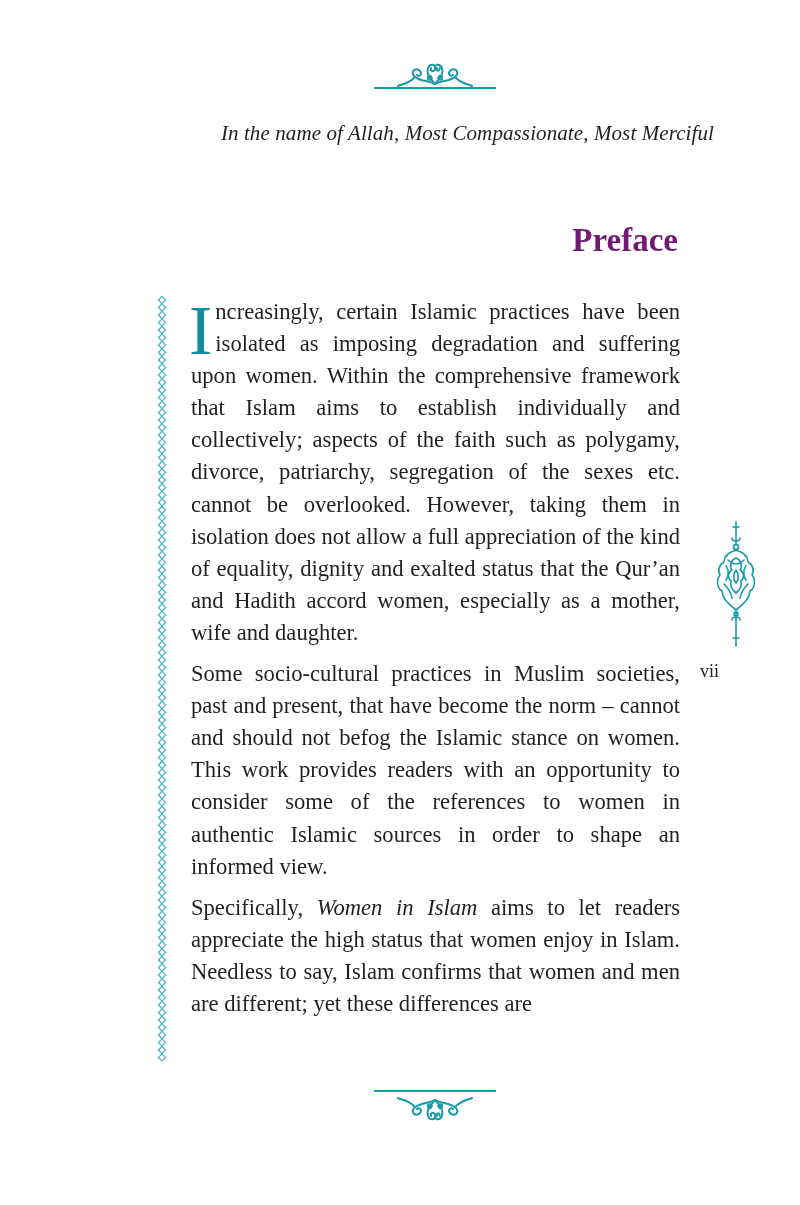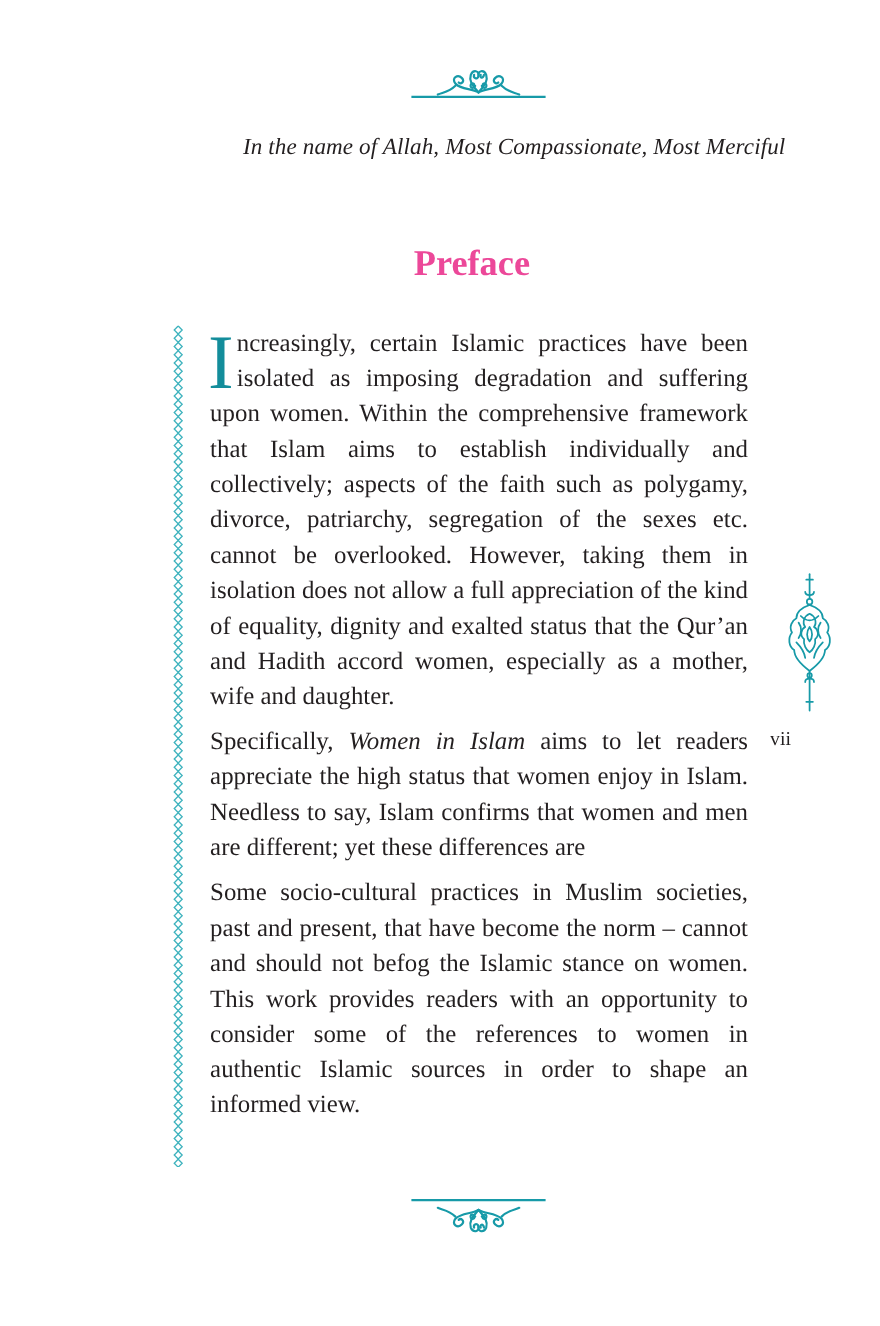--- a/index.html
+++ b/index.html
@@ -34,24 +34,24 @@
     font-style: italic;
     font-size: 21px;
     letter-spacing: 0.1px;
     margin-left: 36px;
   }
   .title {
     position: absolute;
     top: 222px;
     left: 180px;
     width: 498px;
-    text-align: center;
+    text-align: right;
     font-size: 33px;
     font-weight: bold;
-    color: #ec4899;
+    color: #701a75;
     margin: 0;
   }
   .chain {
     position: absolute;
     left: 156px;
     top: 296px;
     width: 12px;
     height: 765px;
   }
   .chain svg { display: block; }
@@ -222,22 +222,22 @@
       <path d="M6 727.9 L9.6 731.5 L6 735.1 L2.4 731.5 Z" fill="none" stroke="#3fb3be" stroke-width="1.2"></path>
       <path d="M6 735.4 L9.6 739 L6 742.6 L2.4 739 Z" fill="none" stroke="#3fb3be" stroke-width="1.2"></path>
       <path d="M6 742.9 L9.6 746.5 L6 750.1 L2.4 746.5 Z" fill="none" stroke="#3fb3be" stroke-width="1.2"></path>
       <path d="M6 750.4 L9.6 754 L6 757.6 L2.4 754 Z" fill="none" stroke="#3fb3be" stroke-width="1.2"></path>
       <path d="M6 757.9 L9.6 761.5 L6 765.1 L2.4 761.5 Z" fill="none" stroke="#3fb3be" stroke-width="1.2"></path>
     </svg>
 </div>
 
 <div class="body-text">
   <p><span class="drop-cap">I</span><span>ncreasingly, certain Islamic practices have been isolated as imposing degradation and suffering upon women. Within the comprehensive frame­work that Islam aims to establish individually and collectively; aspects of the faith such as polygamy, divorce, patriarchy, segregation of the sexes etc. cannot be overlooked. However, taking them in isolation does not allow a full appreciation of the kind of equality, dignity and exalted status that the Qur’an and Hadith accord women, especially as a mother, wife and daughter.</span></p>
+  <p>Some socio-cultural practices in Muslim societies, past and present, that have become the norm – cannot and should not befog the Islamic stance on women. This work provides readers with an opportunity to consider some of the references to women in authentic Islamic sources in order to shape an informed view.</p>
   <p><span>Specifically, </span><span class="ital">Women in Islam</span><span> aims to let readers appreciate the high status that women enjoy in Islam. Needless to say, Islam confirms that wom­en and men are different; yet these differences are</span></p>
-  <p>Some socio-cultural practices in Muslim societies, past and present, that have become the norm – cannot and should not befog the Islamic stance on women. This work provides readers with an opportunity to consider some of the references to women in authentic Islamic sources in order to shape an informed view.</p>
 </div>
 
 <div class="side-ornament">
   <svg width="44" height="130" viewBox="0 0 44 130">
     <g fill="none" stroke="#179aa8" stroke-width="1.6" stroke-linecap="round" stroke-linejoin="round">
       <line x1="22" y1="2" x2="22" y2="24"></line>
       <line x1="19" y1="7" x2="25" y2="7"></line>
       <path d="M18 18 C18 22, 26 22, 26 18"></path>
       <circle cx="22" cy="27" r="2.5"></circle>
       <path d="M22 30 C16 32, 10 36, 10 42 C6 44, 3 50, 6 55 C2 60, 3 68, 8 71 C8 78, 14 84, 22 90 C30 84, 36 78, 36 71 C41 68, 42 60, 38 55 C41 50, 38 44, 34 42 C34 36, 28 32, 22 30 Z"></path>

